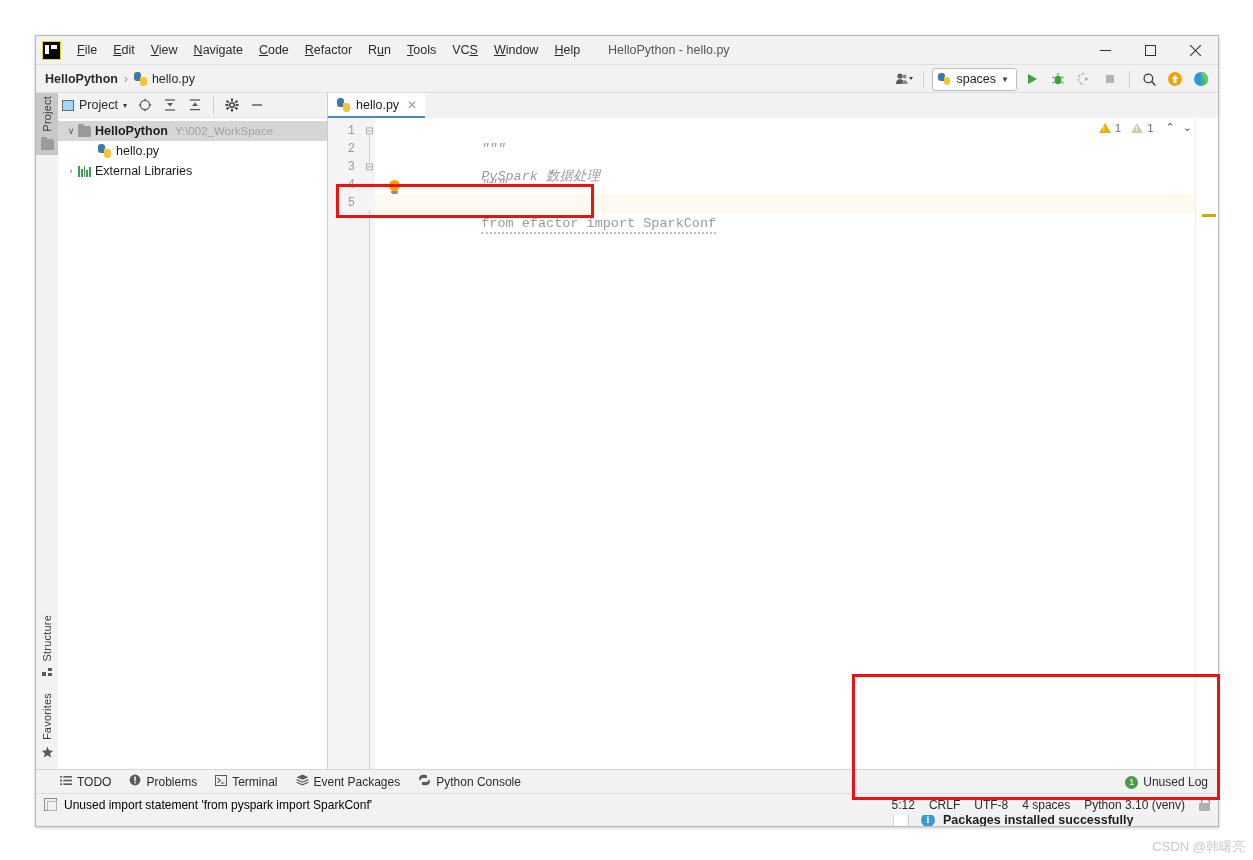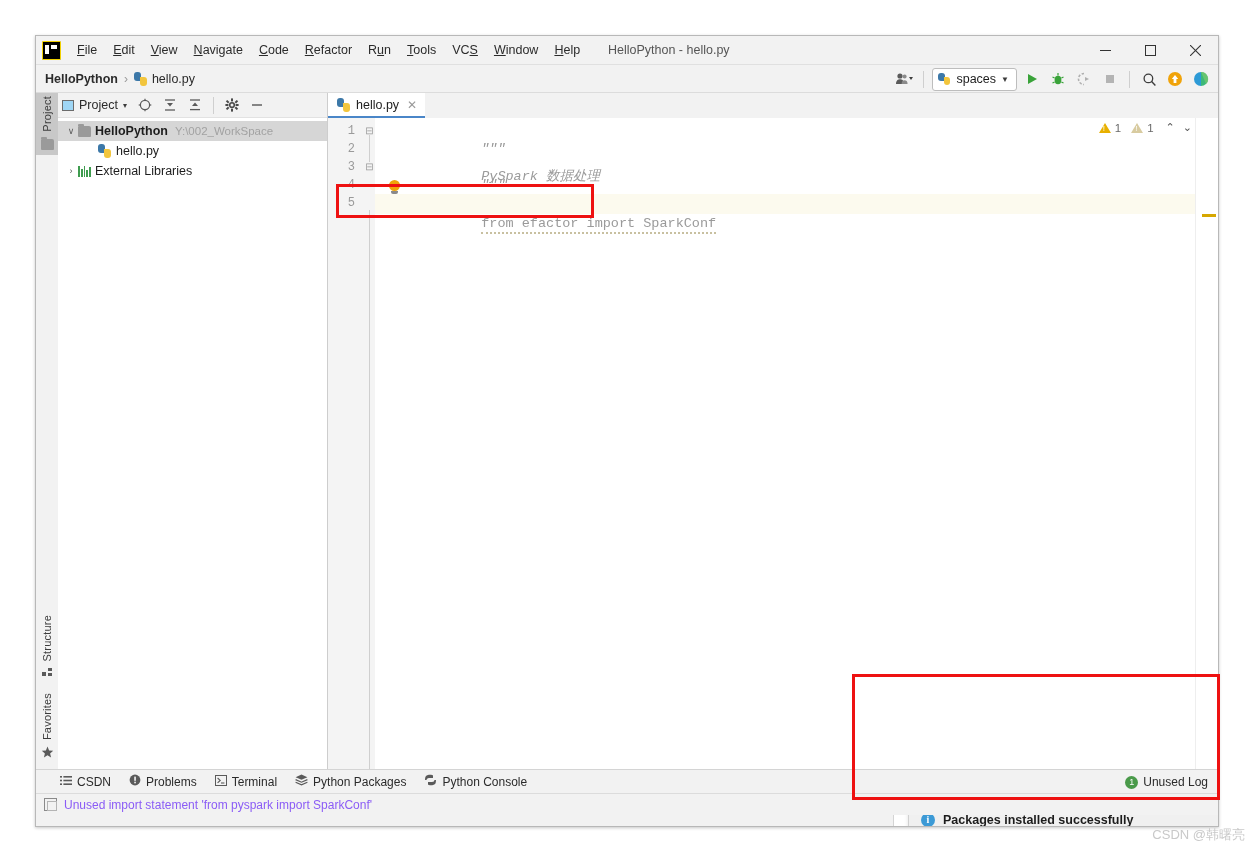--- a/index.html
+++ b/index.html
@@ -382,21 +382,21 @@
     position: relative;
     height: 22px;
     background: #f2f2f2;
     border-top: 1px solid #dcdcdc;
     display: flex; align-items: center;
     padding-left: 8px;
     box-sizing: border-box;
   }
   .sb-left {
     display: flex; align-items: center; gap: 7px;
-    font-size: 12px; color: #8b5cf6;
+    font-size: 12px; color: #000000;
   }
   .sb-sqicon {
     width: 11px; height: 11px;
     border: 1px solid #8a8a8a;
     position: relative;
   }
   .sb-sqicon::after {
     content:""; position:absolute; left:2px; top:2px;
     width:8px; height:8px; border:1px solid #b4b4b4;
   }
@@ -455,21 +455,21 @@
   .redbox {
     position: absolute;
     border: 3px solid #ee1111;
     box-sizing: border-box;
     pointer-events: none;
   }
 
   
   .watermark {
     position: absolute;
-    right: 8px; bottom: 16px;
+    right: 8px; bottom: 4px;
     font-size: 13px;
     color: #c9c9c9;
     white-space: nowrap;
   }
 </style>
 </head>
 <body>
 
 <div id="root">
 
@@ -781,21 +781,21 @@
               <g fill="#5a5a5a">
                 <rect x="0" y="1" width="2" height="1.6"></rect>
                 <rect x="0" y="4.7" width="2" height="1.6"></rect>
                 <rect x="0" y="8.4" width="2" height="1.6"></rect>
                 <rect x="3.4" y="1" width="8.6" height="1.6"></rect>
                 <rect x="3.4" y="4.7" width="8.6" height="1.6"></rect>
                 <rect x="3.4" y="8.4" width="8.6" height="1.6"></rect>
               </g>
             </svg>
         </span>
-        <span>CSDN</span>
+        <span>TODO</span>
       </div>
       <div class="bb-item">
         <span>
           <svg width="12" height="12" viewBox="0 0 12 12">
               <circle cx="6" cy="6" r="5.4" fill="#5a5a5a"></circle>
               <rect x="5.3" y="2.6" width="1.5" height="4.2" fill="#fff"></rect>
               <rect x="5.3" y="7.7" width="1.5" height="1.6" fill="#fff"></rect>
             </svg>
         </span>
         <span>Problems</span>
@@ -811,21 +811,21 @@
         <span>Terminal</span>
       </div>
       <div class="bb-item">
         <span>
           <svg width="13" height="12" viewBox="0 0 13 12">
               <path d="M6.5 0.6 L12.4 3.2 L6.5 5.8 L0.6 3.2 Z" fill="#5a5a5a"></path>
               <path d="M0.6 5.6 L6.5 8.2 L12.4 5.6" fill="none" stroke="#5a5a5a" stroke-width="1.2"></path>
               <path d="M0.6 8.2 L6.5 10.8 L12.4 8.2" fill="none" stroke="#5a5a5a" stroke-width="1.2"></path>
             </svg>
         </span>
-        <span>Python Packages</span>
+        <span>Event Packages</span>
       </div>
       <div class="bb-item">
         <span>
           <svg width="13" height="12" viewBox="0 0 13 12">
             <path d="M3 1.5 C3 0.5 9 0.5 9 1.5 L9 4 L5 4 C3.4 4 2.6 5 2.6 6 L1 6 C1 3 1.8 1.5 3 1.5 Z" fill="#5a5a5a"></path>
             <path d="M10 10.5 C10 11.5 4 11.5 4 10.5 L4 8 L8 8 C9.6 8 10.4 7 10.4 6 L12 6 C12 9 11.2 10.5 10 10.5 Z" fill="#5a5a5a"></path>
           </svg>
         </span>
         <span>Python Console</span>
       </div>
@@ -834,20 +834,28 @@
         <span class="badge-green">1</span>
         <span>Unused Log</span>
       </div>
     </div>
 
     <div class="statusbar">
       <div class="sb-left">
         <span class="sb-sqicon"></span>
         <span>Unused import statement 'from pyspark import SparkConf'</span>
       </div>
+      <div class="sb-right">
+        <span>5:12</span>
+        <span>CRLF</span>
+        <span>UTF-8</span>
+        <span>4 spaces</span>
+        <span>Python 3.10 (venv)</span>
+        <span class="lock-ic"></span>
+      </div>
     </div>
   </div>
 
   <div class="redbox" style="left:336px; top:184px; width:258px; height:34px;"></div>
   <div class="redbox" style="left:852px; top:674px; width:368px; height:126px;"></div>
 
   <div class="watermark">CSDN @韩曙亮</div>
 </div>
 
 </body></html>

